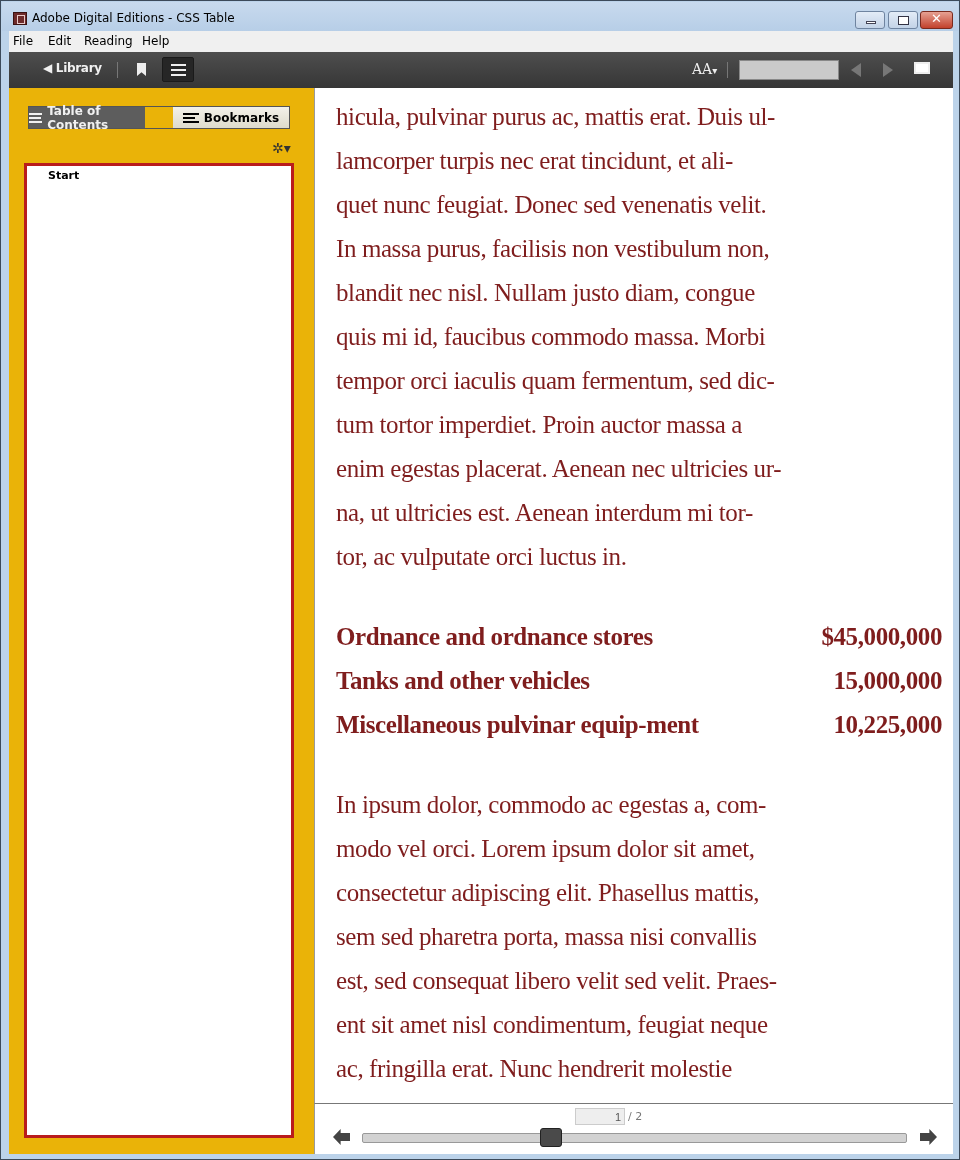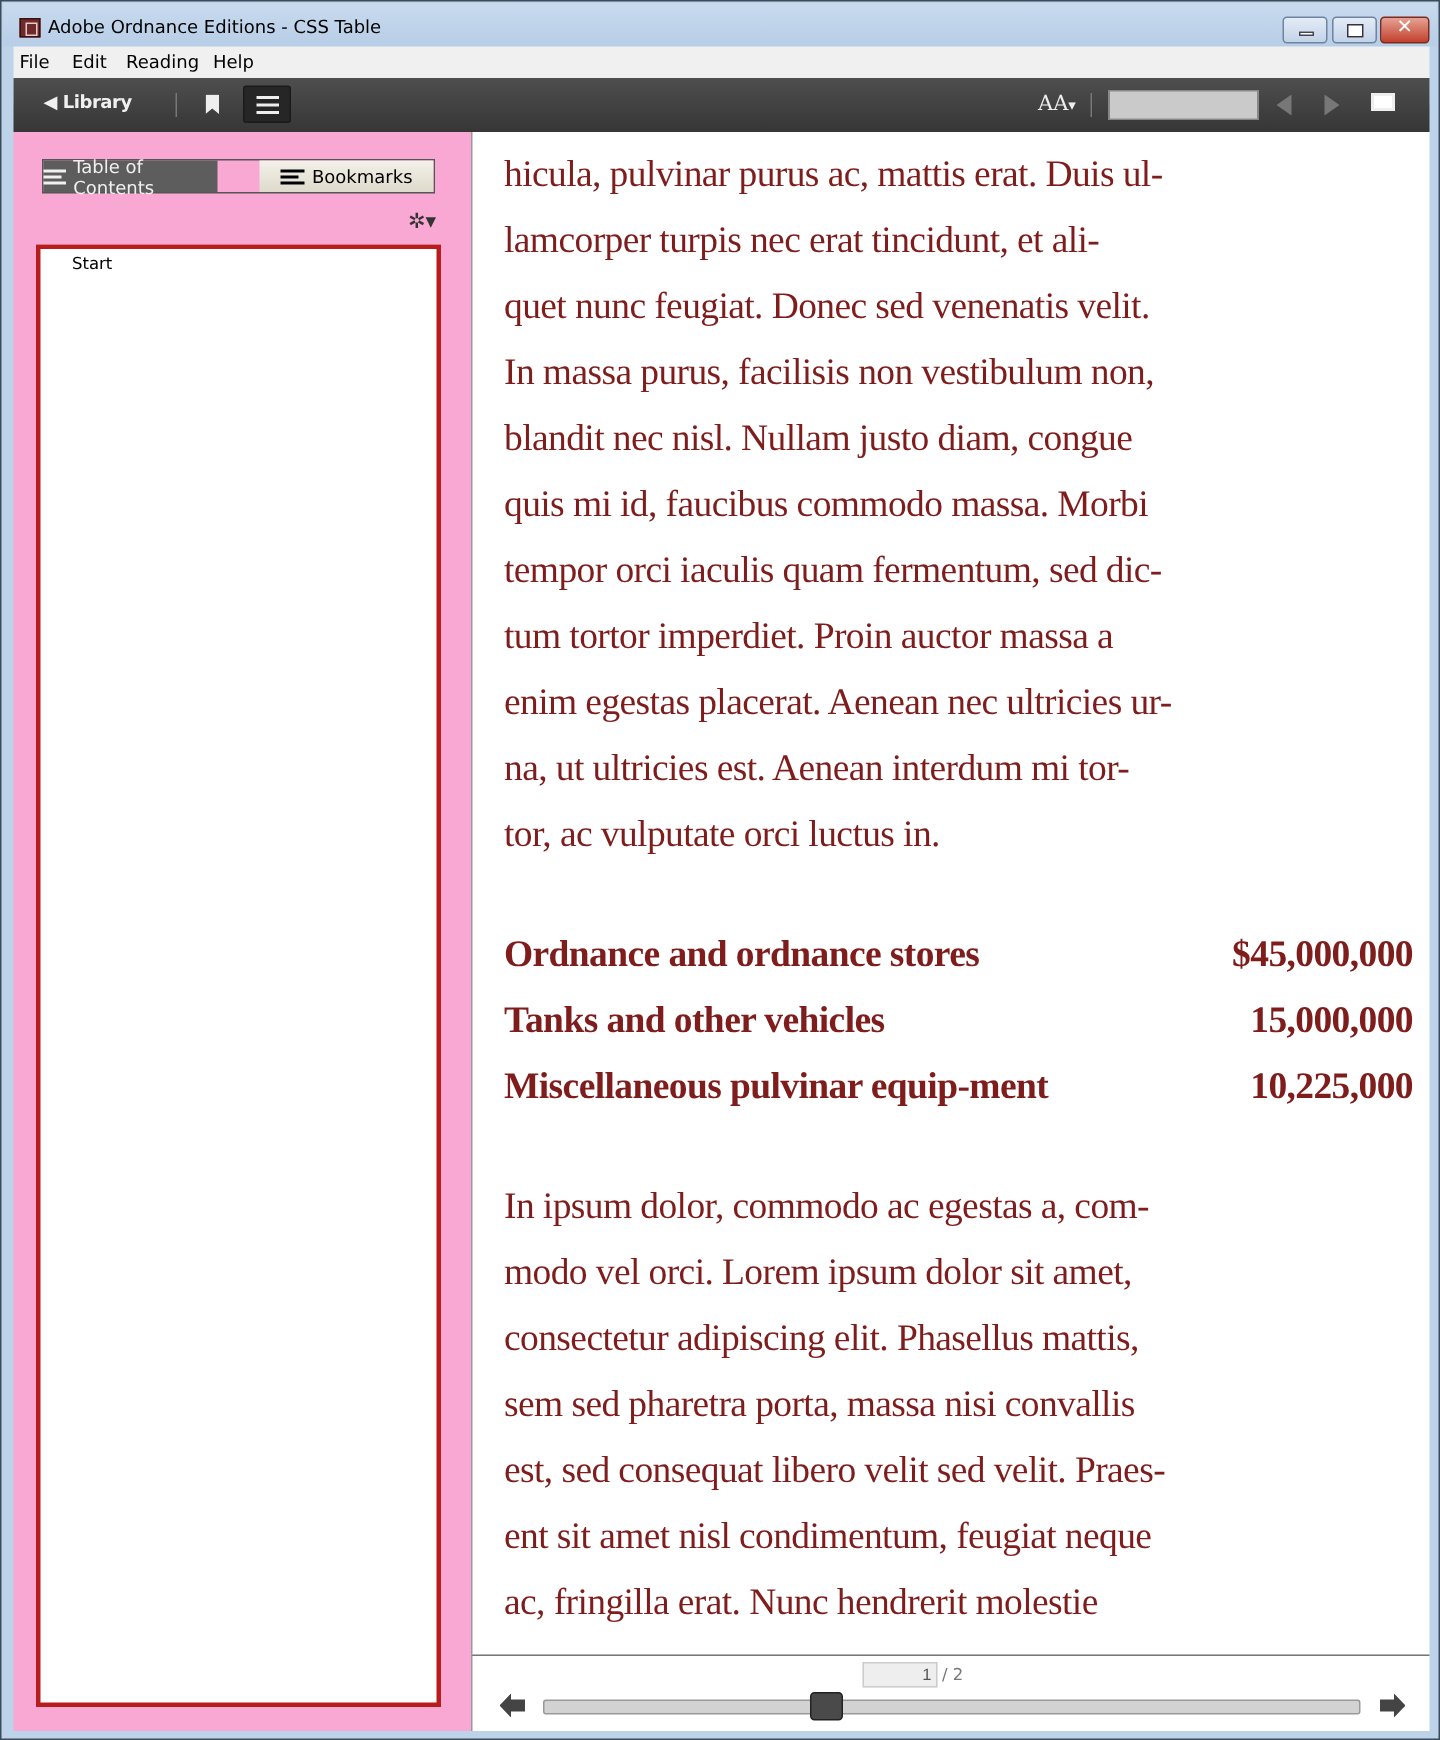--- a/index.html
+++ b/index.html
@@ -15,33 +15,33 @@
   .win-btn.close { left: 918px; width: 33px; background: linear-gradient(#e6a193, #c2412c); border-color: #7a2a1e; }
   .win-btn .g { position: absolute; }
   .min .g { left: 10px; top: 9px; width: 10px; height: 3px; background: #fff; border: 1px solid #445; }
   .max .g { left: 9px; top: 4px; width: 11px; height: 9px; border: 1px solid #334; background: #fff; }
   .close .g { left: 0; top: -1px; width: 31px; text-align: center; font-size: 13px; font-weight: bold; color: #fff; }
 
   .menubar { position: absolute; left: 8px; top: 30px; width: 944px; height: 39px; background: #f0f0f0; }
   .menu-item { position: absolute; top: 3px; font-size: 12px; color: #000; }
 
   .toolbar { position: absolute; left: 8px; top: 51px; width: 944px; height: 36px; background: linear-gradient(#4e4e4e, #363636); }
-  .lib-btn { position: absolute; left: 20px; top: 9px; font-size: 12px; font-weight: bold; color: #f0f0f0; letter-spacing: -0.3px; }
+  .lib-btn { position: absolute; left: 34px; top: 9px; font-size: 12px; font-weight: bold; color: #f0f0f0; letter-spacing: -0.3px; }
   .tb-sep { position: absolute; top: 10px; width: 1px; height: 16px; background: #777; }
   .bookmark-tb { position: absolute; left: 128px; top: 11px; width: 9px; height: 13px; background: #eee; clip-path: polygon(0 0,100% 0,100% 100%,50% 72%,0 100%); }
   .toc-tb { position: absolute; left: 153px; top: 5px; width: 32px; height: 25px; background: #262626; border: 1px solid #1a1a1a; border-radius: 2px; }
   .toc-tb .ln { position: absolute; left: 8px; width: 15px; height: 2px; background: #eee; }
   .font-btn { position: absolute; left: 683px; top: 9px; color: #eee; font-family: "DejaVu Serif", serif; font-size: 14px; }
   .font-btn small { font-size: 10px; }
   .search-box { position: absolute; left: 730px; top: 8px; width: 100px; height: 20px; background: #cacaca; border: 1px solid #888; }
   .nav-prev { position: absolute; left: 842px; top: 11px; width: 0; height: 0; border-top: 7px solid transparent; border-bottom: 7px solid transparent; border-right: 10px solid #777; }
   .nav-next { position: absolute; left: 874px; top: 11px; width: 0; height: 0; border-top: 7px solid transparent; border-bottom: 7px solid transparent; border-left: 10px solid #777; }
   .fullscreen { position: absolute; left: 905px; top: 10px; width: 16px; height: 12px; border: 2px solid #eee; background: #fff; }
 
-  .sidebar { position: absolute; left: 8px; top: 87px; width: 305px; height: 1066px; background: #f9a8d4; }
+  .sidebar { position: absolute; left: 8px; top: 87px; width: 305px; height: 1066px; background: #eab308; font-weight: bold; }
   .tabs { position: absolute; left: 19px; top: 18px; width: 262px; height: 23px; border: 1px solid #555; display: flex; }
   .tab { flex: 1; font-size: 12px; display: flex; align-items: center; justify-content: center; gap: 5px; }
   .tab.active { background: #5d5d5d; color: #f0f0f0; }
   .tab.inactive { background: linear-gradient(#f3f1e9, #dedbcc); color: #000; margin-left: 28px; }
   .tab .ic { display: inline-block; width: 16px; height: 10px; border-top: 2px solid currentColor; border-bottom: 2px solid currentColor; position: relative; }
   .tab .ic::after { content: ""; position: absolute; left: 0; top: 2px; width: 12px; height: 2px; background: currentColor; }
   .gear { position: absolute; left: 263px; top: 52px; font-size: 14px; color: #333; }
   .toc-list { position: absolute; left: 15px; top: 75px; width: 270px; height: 975px; background: #fff; border: 3px solid #b91c1c; }
   .toc-entry { position: absolute; left: 21px; top: 3px; font-size: 11px; color: #000; }
 
@@ -60,21 +60,21 @@
   .arrow-r { position: absolute; left: 605px; top: 25px; width: 17px; height: 16px; background: #444; clip-path: polygon(100% 50%, 55% 0, 55% 25%, 0 25%, 0 75%, 55% 75%, 55% 100%); }
   .slider { position: absolute; left: 47px; top: 29px; width: 545px; height: 10px; background: #d2d2d2; border: 1px solid #999; border-radius: 2px; }
   .thumb { position: absolute; top: 24px; width: 22px; height: 19px; background: #4a4a4a; border: 1px solid #222; border-radius: 3px; }
 </style>
 </head>
 <body>
 
 <div class="window">
   <div class="titlebar">
     <span class="app-icon"></span>
-    <span class="title-text">Adobe Ordnance Editions - CSS Table</span>
+    <span class="title-text">Adobe Digital Editions - CSS Table</span>
     <div class="win-btn min">
         <span class="g"></span>
       </div>
     <div class="win-btn max">
         <span class="g"></span>
       </div>
     <div class="win-btn close">
         <span class="g">✕</span>
       </div>
   </div>

